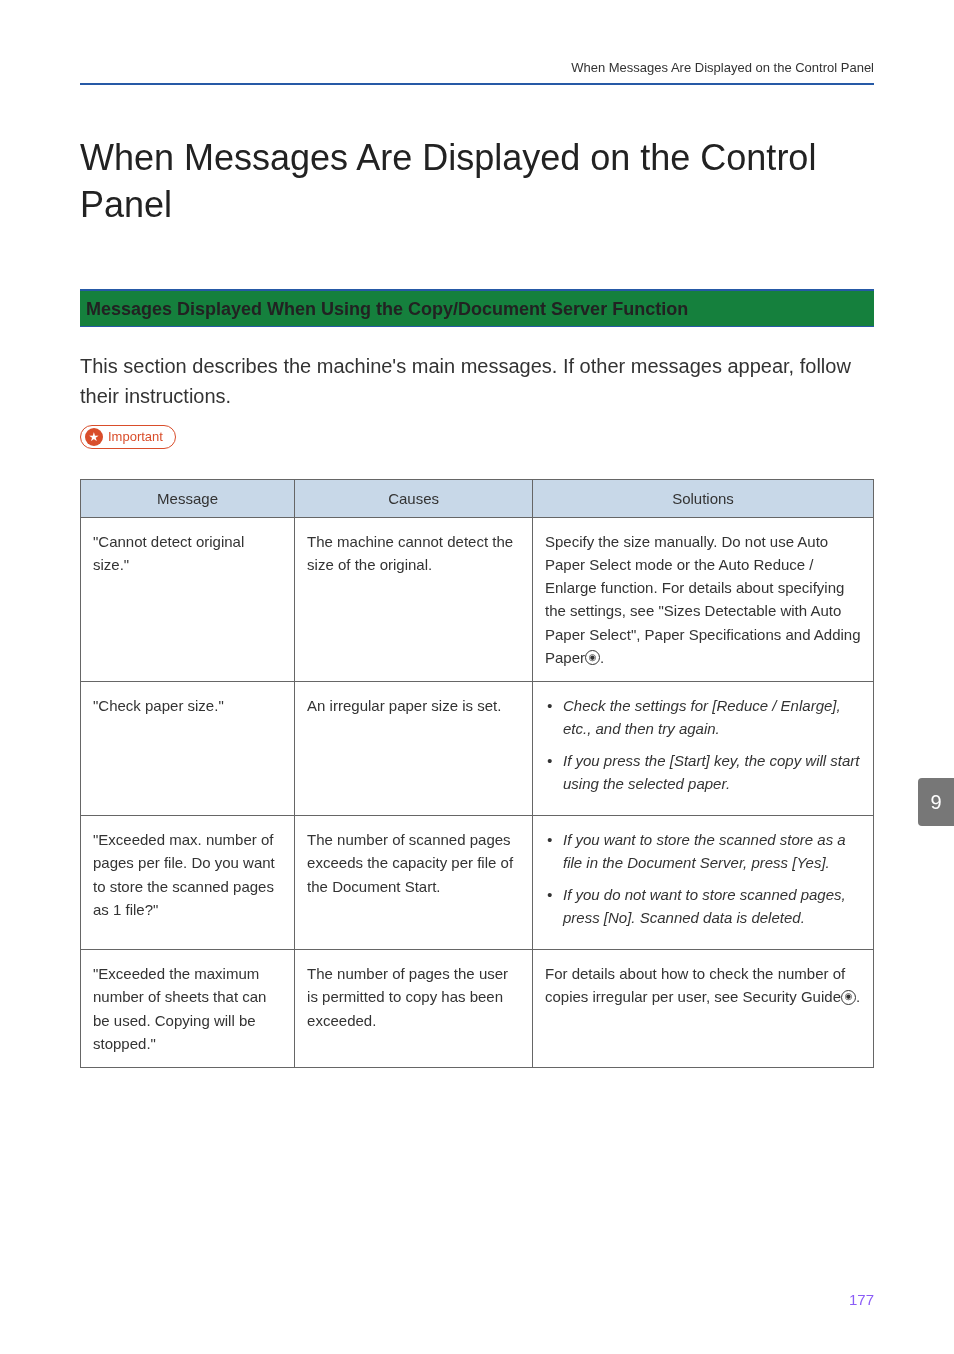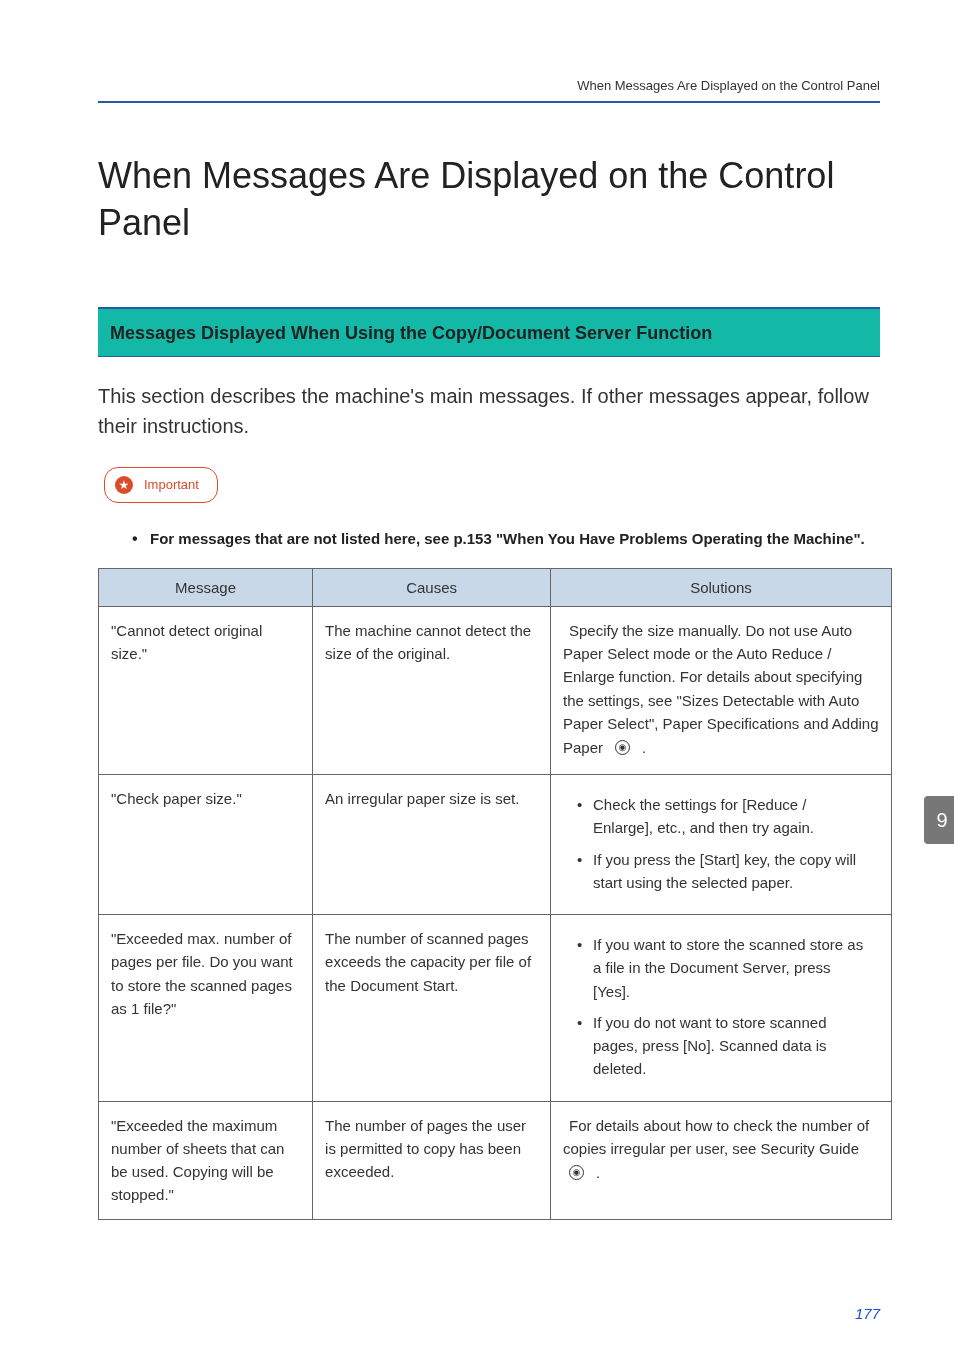--- a/index.html
+++ b/index.html
@@ -1,16 +1,16 @@
 <!DOCTYPE html>
 <html><head>
   <meta charset="utf-8">
   <style>
     * {
-      margin: 6px;
+      margin: 0;
       padding: 0;
       box-sizing: border-box;
     }
     body {
       width: 954px;
       height: 1354px;
       background: #ffffff;
       font-family: Arial, sans-serif;
       position: relative;
       padding: 60px 80px 40px 80px;
@@ -30,21 +30,21 @@
       font-size: 36px;
       font-weight: normal;
       color: #222;
       line-height: 1.3;
       margin-bottom: 60px;
     }
     .section-heading-wrapper {
       border-top: 2px solid #2659a6;
       border-bottom: 1px solid #2659a6;
       padding: 8px 0 6px 0;
-      background: #14b8a6;
+      background: #15803d;
       margin-bottom: 24px;
     }
     .section-heading {
       font-size: 18px;
       font-weight: bold;
       color: #222;
       padding-left: 6px;
     }
     .section-intro {
       font-size: 20px;
@@ -124,20 +124,21 @@
     .col-cause { width: 30%; }
     .col-sol { width: 43%; }
     .cell-bullets {
       list-style: none;
       padding-left: 0;
     }
     .cell-bullets li {
       position: relative;
       padding-left: 18px;
       margin-bottom: 8px;
+      font-style: italic;
     }
     .cell-bullets li::before {
       content: "•";
       position: absolute;
       left: 2px;
       top: 0;
     }
     .cd-icon {
       display: inline-flex;
       align-items: center;
@@ -160,25 +161,24 @@
       background: #777;
       color: #fff;
       font-size: 20px;
       display: flex;
       align-items: center;
       justify-content: center;
       border-radius: 4px 0 0 4px;
     }
     .page-number {
       position: absolute;
-      bottom: 38px;
+      bottom: 46px;
       right: 80px;
       font-size: 15px;
-      color: #1d4ed8;
-      font-style: italic;
+      color: #8b5cf6;
     }
   </style>
 </head>
 <body>
 
 
 
 <div class="header-text">When Messages Are Displayed on the Control Panel</div>
 <hr class="header-rule">
 
@@ -191,21 +191,20 @@
 <p class="section-intro">This section describes the machine's main messages. If other messages appear, follow their instructions.</p>
 
 <div class="important-badge">
   <span class="important-badge-inner">
     <span class="star-icon">★</span>
     <span>Important</span>
   </span>
 </div>
 
 <ul class="bullet-list">
-  <li>For messages that are not listed here, see p.153 "When You Have Problems Operating the Machine".</li>
 </ul>
 
 <table class="msg-table">
   <colgroup>
     <col class="col-msg">
     <col class="col-cause">
     <col class="col-sol">
   </colgroup>
   <thead>
     <tr>

